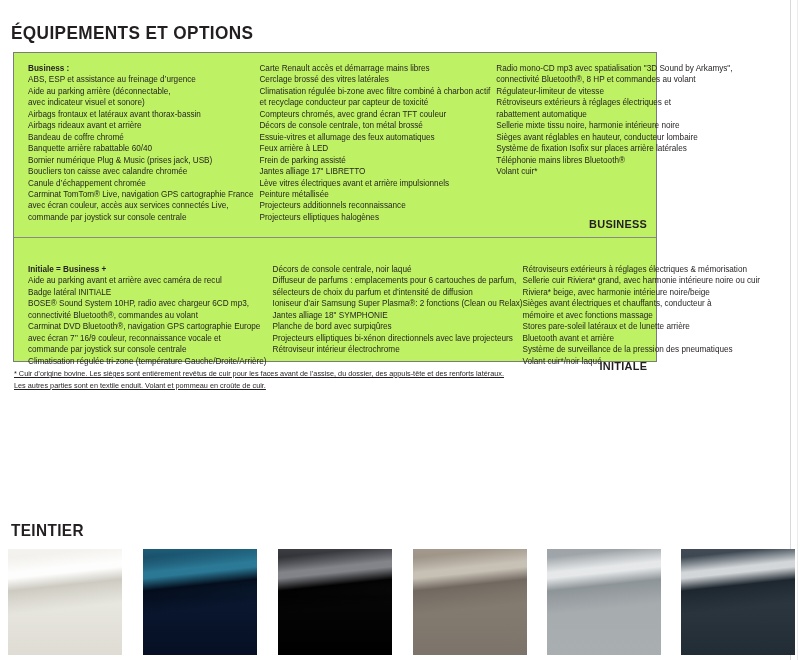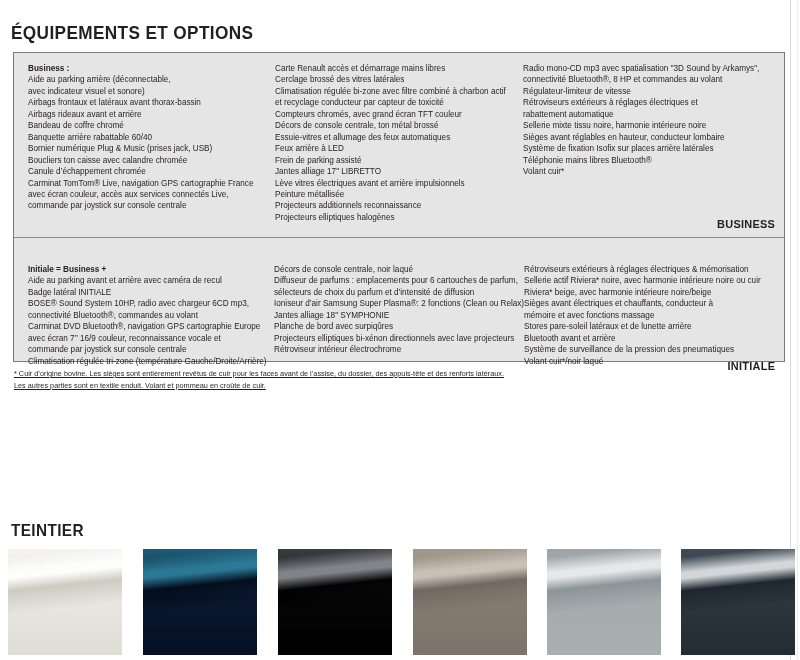--- a/index.html
+++ b/index.html
@@ -57,25 +57,25 @@
     font-size: 16.5px;
     transform: scaleX(0.93);
     transform-origin: left top;
   }
 
   
   #equip-box {
     position: absolute;
     left: 13px;
     top: 52px;
-    width: 772px;
+    width: 644px;
     height: 310px;
     border: 1px solid #7b7b7b;
     box-sizing: border-box;
-    background: #e5e5e5;
+    background: #bef264;
   }
 
   .grade-block {
     position: absolute;
     left: 0;
     width: 100%;
     box-sizing: border-box;
   }
   #block-business { top: 0; height: 185px; border-bottom: 1px solid #8a8a8a; }
   #block-initiale { top: 201px; height: 124px; }
@@ -163,20 +163,21 @@
 <div class="page-edge-right2"></div>
 
 <h1 class="section-title" id="equip-title">ÉQUIPEMENTS ET OPTIONS</h1>
 
 <div id="equip-box">
 
 <div class="grade-block" id="block-business">
       <div class="cols">
         <div class="col col-1">
           <div class="item head">Business :</div>
+          <div class="item">ABS, ESP et assistance au freinage d’urgence</div>
           <div class="item">Aide au parking arrière (déconnectable,</div>
           <div class="item">avec indicateur visuel et sonore)</div>
           <div class="item">Airbags frontaux et latéraux avant thorax-bassin</div>
           <div class="item">Airbags rideaux avant et arrière</div>
           <div class="item">Bandeau de coffre chromé</div>
           <div class="item">Banquette arrière rabattable 60/40</div>
           <div class="item">Bornier numérique Plug &amp; Music (prises jack, USB)</div>
           <div class="item">Boucliers ton caisse avec calandre chromée</div>
           <div class="item">Canule d’échappement chromée</div>
           <div class="item">Carminat TomTom® Live, navigation GPS cartographie France</div>
@@ -232,21 +233,21 @@
           <div class="item">Diffuseur de parfums : emplacements pour 6 cartouches de parfum,</div>
           <div class="item">sélecteurs de choix du parfum et d’intensité de diffusion</div>
           <div class="item">Ioniseur d’air Samsung Super Plasma®: 2 fonctions (Clean ou Relax)</div>
           <div class="item">Jantes alliage 18" SYMPHONIE</div>
           <div class="item">Planche de bord avec surpiqûres</div>
           <div class="item">Projecteurs elliptiques bi-xénon directionnels avec lave projecteurs</div>
           <div class="item">Rétroviseur intérieur électrochrome</div>
         </div>
         <div class="col col-3">
           <div class="item">Rétroviseurs extérieurs à réglages électriques &amp; mémorisation</div>
-          <div class="item">Sellerie actif Riviera* noire, avec harmonie intérieure noire ou cuir</div>
+          <div class="item">Sellerie cuir Riviera* grand, avec harmonie intérieure noire ou cuir</div>
           <div class="item">Riviera* beige, avec harmonie intérieure noire/beige</div>
           <div class="item">Sièges avant électriques et chauffants, conducteur à</div>
           <div class="item">mémoire et avec fonctions massage</div>
           <div class="item">Stores pare-soleil latéraux et de lunette arrière</div>
           <div class="item">Bluetooth avant et arrière</div>
           <div class="item">Système de surveillance de la pression des pneumatiques</div>
           <div class="item">Volant cuir*/noir laqué</div>
         </div>
       </div>
       <div class="grade-tag" id="tag-initiale">INITIALE</div>

